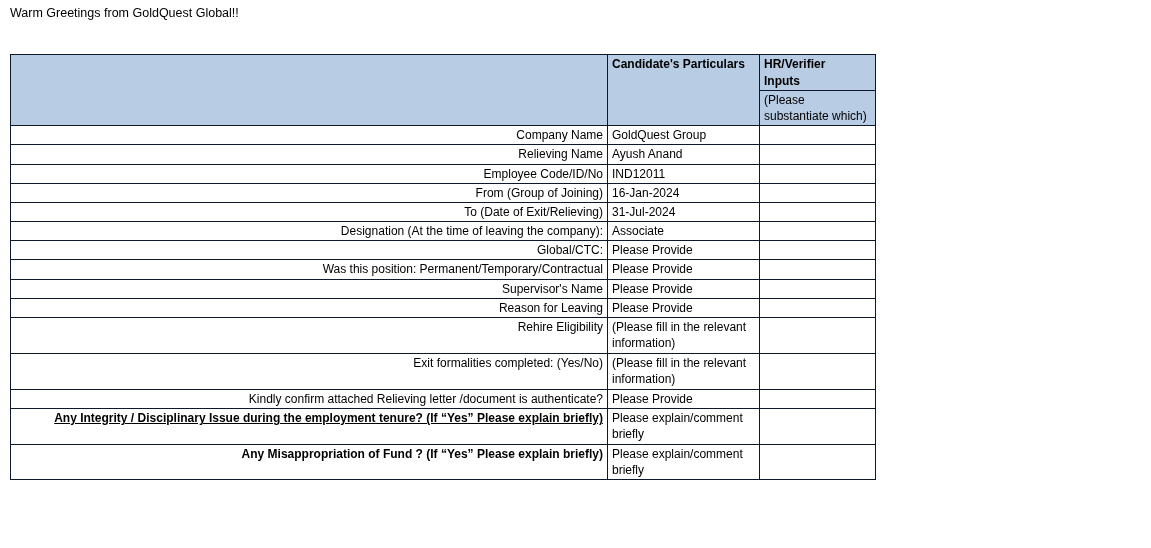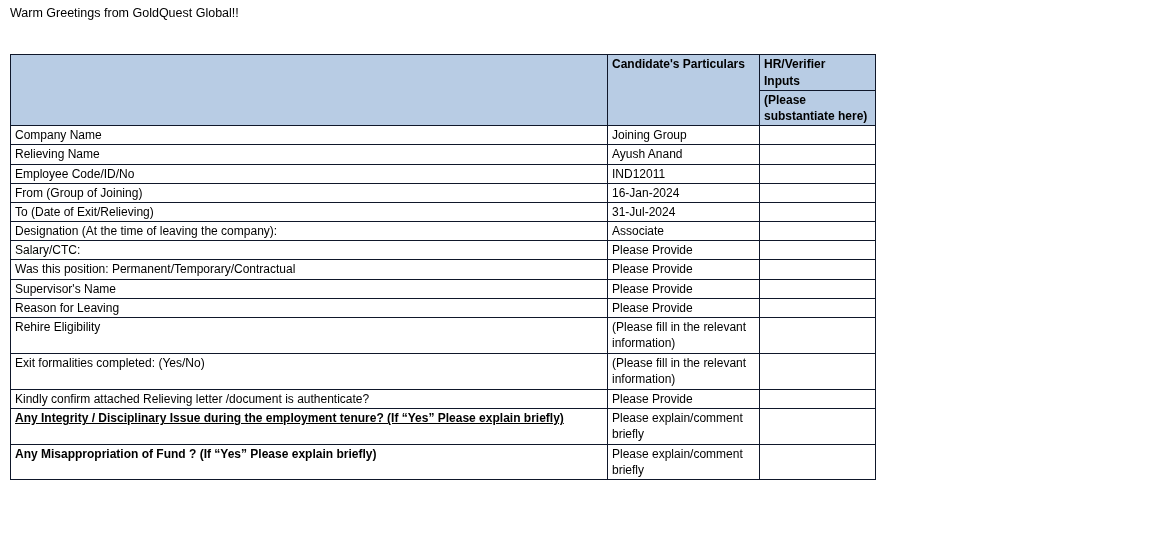--- a/index.html
+++ b/index.html
@@ -55,26 +55,26 @@
     vertical-align: bottom;
     height: 62px;
   }
   .hdr-hr-top {
     font-weight: bold;
     height: 33px;
     vertical-align: top;
     line-height: 1.2;
   }
   .hdr-hr-bottom {
-    font-weight: bold;
+    font-weight: normal;
     height: 29px;
     vertical-align: top;
     line-height: 1.2;
   }
-  .row-label { white-space: nowrap; }
+  .row-label { white-space: nowrap; text-align: right; }
   .tall { height: 36px; }
   .vmid { vertical-align: bottom; }
   .two-line { line-height: 1.35; }
 </style>
 </head>
 <body>
 
 <div class="page">
 
   <div class="intro-line first">Warm Greetings from GoldQuest Global!!</div>
@@ -92,26 +92,26 @@
         <td class="hdr-blue hdr-blank" rowspan="2"></td>
         <td class="hdr-blue hdr-part" rowspan="2">Candidate's Particulars</td>
         <td class="hdr-blue hdr-hr-top">
           <span>HR/Verifier</span><br>
           <span>Inputs</span>
         </td>
       </tr>
       <tr>
         <td class="hdr-blue hdr-hr-bottom">
           <span>(Please</span><br>
-          <span>substantiate here)</span>
+          <span>substantiate which)</span>
         </td>
       </tr>
     <tr>
           <td class="row-label">Company Name</td>
-          <td>Joining Group</td>
+          <td>GoldQuest Group</td>
           <td></td>
         </tr>
         <tr>
           <td class="row-label">Relieving Name</td>
           <td>Ayush Anand</td>
           <td></td>
         </tr>
         <tr>
           <td class="row-label">Employee Code/ID/No</td>
           <td>IND12011</td>
@@ -126,21 +126,21 @@
           <td class="row-label">To (Date of Exit/Relieving)</td>
           <td>31-Jul-2024</td>
           <td></td>
         </tr>
         <tr>
           <td class="row-label">Designation (At the time of leaving the company):</td>
           <td>Associate</td>
           <td></td>
         </tr>
         <tr>
-          <td class="row-label">Salary/CTC:</td>
+          <td class="row-label">Global/CTC:</td>
           <td>Please Provide</td>
           <td></td>
         </tr>
         <tr>
           <td class="row-label">Was this position: Permanent/Temporary/Contractual</td>
           <td>Please Provide</td>
           <td></td>
         </tr>
         <tr>
           <td class="row-label">Supervisor's Name</td>

